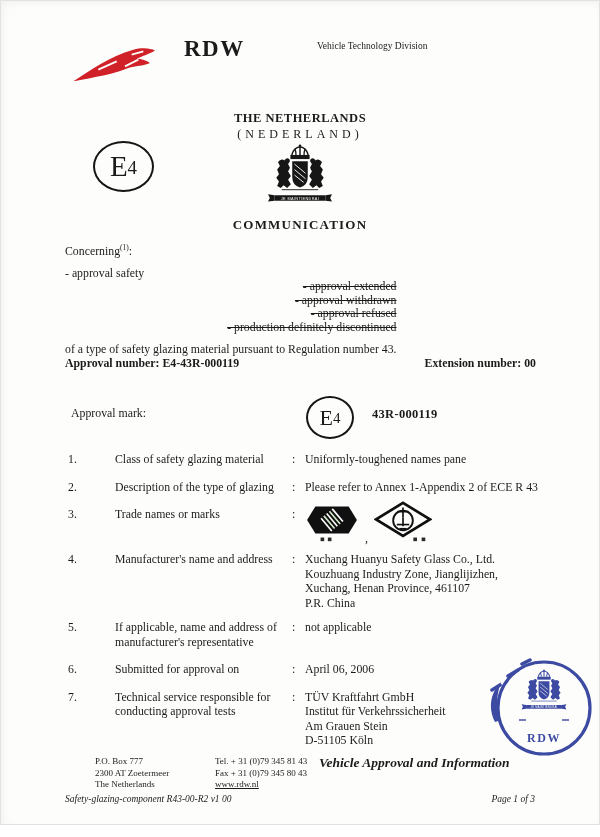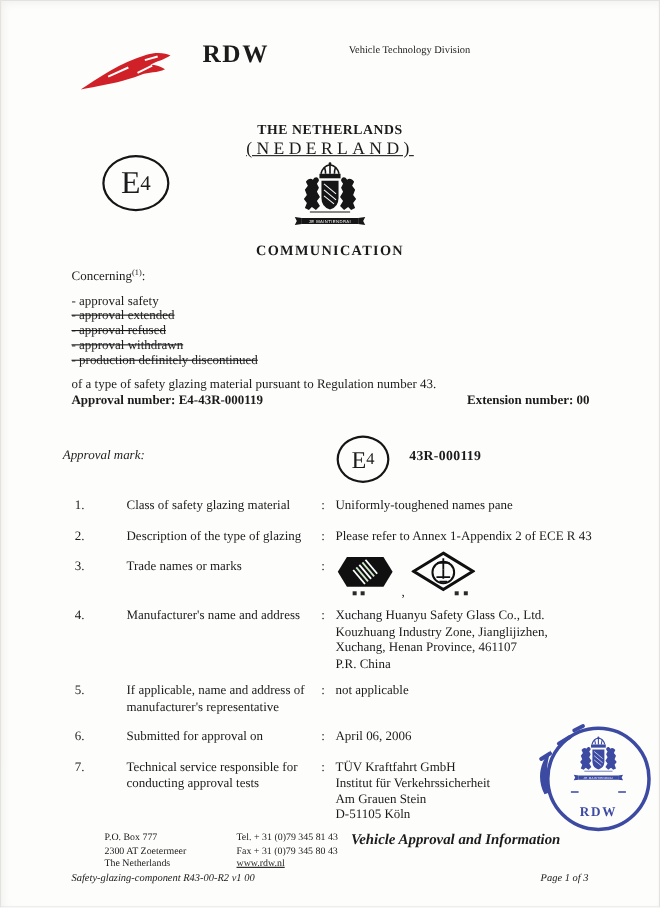--- a/index.html
+++ b/index.html
@@ -10,40 +10,40 @@
     box-shadow:inset 0 0 0 1px #e3e2df, inset 3px 3px 8px rgba(0,0,0,.05);
   }
   .abs{position:absolute;}
   .multiline{white-space:pre-line;}
   
   .brand{left:184px;top:36px;font-size:23px;font-weight:600;letter-spacing:1.5px;}
   .division{left:317px;top:41px;font-size:9.5px;}
   
   .masthead{left:0;right:0;top:111px;text-align:center;}
   .country{font-size:12.5px;font-weight:bold;letter-spacing:.5px;}
-  .country-native{font-size:16px;letter-spacing:4px;margin-top:1px;text-decoration:underline;}
+  .country-native{font-size:12px;letter-spacing:4px;margin-top:1px;}
   .emblem{margin:2px auto 0;display:block;}
   .doc-title{font-size:13px;font-weight:bold;letter-spacing:1.2px;margin-top:9px;}
   
   .emark{border:2.5px solid #151515;border-radius:50%;display:flex;align-items:center;justify-content:center;background:transparent;}
   .emark-big{left:93px;top:141px;width:57px;height:47px;}
   .emark-big .e{font-size:29px;line-height:1;}
   .emark-big .n{font-size:19px;line-height:1;margin-top:2px;}
   .emark-small{left:306px;top:396px;width:44px;height:39px;border-width:2px;}
   .emark-small .e{font-size:22px;line-height:1;}
   .emark-small .n{font-size:15px;line-height:1;margin-top:2px;}
   
   .concerning{left:65px;top:243px;font-size:11.8px;}
   .concerning sup{font-size:7.5px;}
   .options{margin-top:8px;line-height:13.4px;}
-  .struck{text-decoration:line-through;}
+  .struck{text-decoration:line-through;text-align:right;}
   .subject{margin-top:8px;}
   
   .appr-row{left:65px;right:64px;top:356px;display:flex;justify-content:space-between;font-size:11.8px;font-weight:bold;}
-  .mark-label{left:57px;top:406px;font-size:11.8px;font-style:italic;}
+  .mark-label{left:71px;top:406px;font-size:11.8px;}
   .mark-code{left:372px;top:407px;font-size:12.5px;font-weight:bold;letter-spacing:.3px;}
   
   .items{left:68px;top:452px;width:470px;}
   .item-row{display:grid;grid-template-columns:47px 177px 13px auto;font-size:11.8px;line-height:14.5px;margin-bottom:13px;}
   .item-row .cell{white-space:pre-line;}
   .logos-row{display:flex;align-items:flex-end;gap:6px;margin-top:-6px;}
   .logos-row .sep{font-size:12px;line-height:10px;}
   
   .stamp{left:481px;top:656px;}
   
@@ -111,22 +111,22 @@
   <div class="abs emark emark-big">
     <span class="e">E</span>
     <span class="n">4</span>
   </div>
 
   <div class="abs concerning">
     <div><span>Concerning</span><sup>(1)</sup><span>:</span></div>
     <div class="options">
       <div>- approval safety</div>
       <div class="struck">- approval extended</div>
+      <div class="struck">- approval withdrawn</div>
       <div class="struck">- approval refused</div>
-      <div class="struck">- approval withdrawn</div>
       <div class="struck">- production definitely discontinued</div>
     </div>
     <div class="subject">of a type of safety glazing material pursuant to Regulation number 43.</div>
   </div>
 
   <div class="abs appr-row">
     <div><span>Approval number:</span> <span>E4-43R-000119</span></div>
     <div><span>Extension number:</span> <span>00</span></div>
   </div>
 

